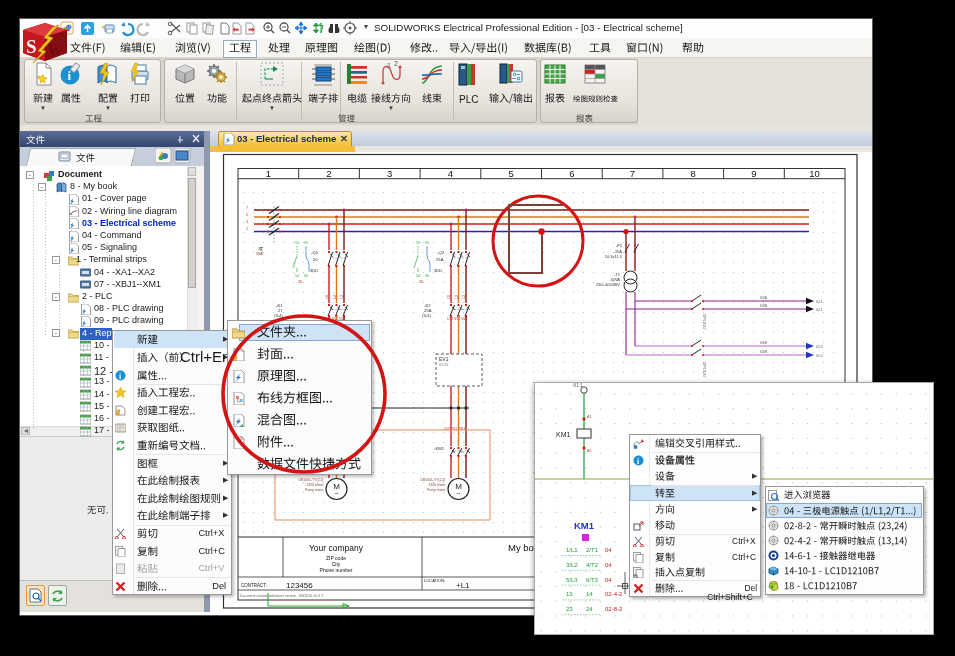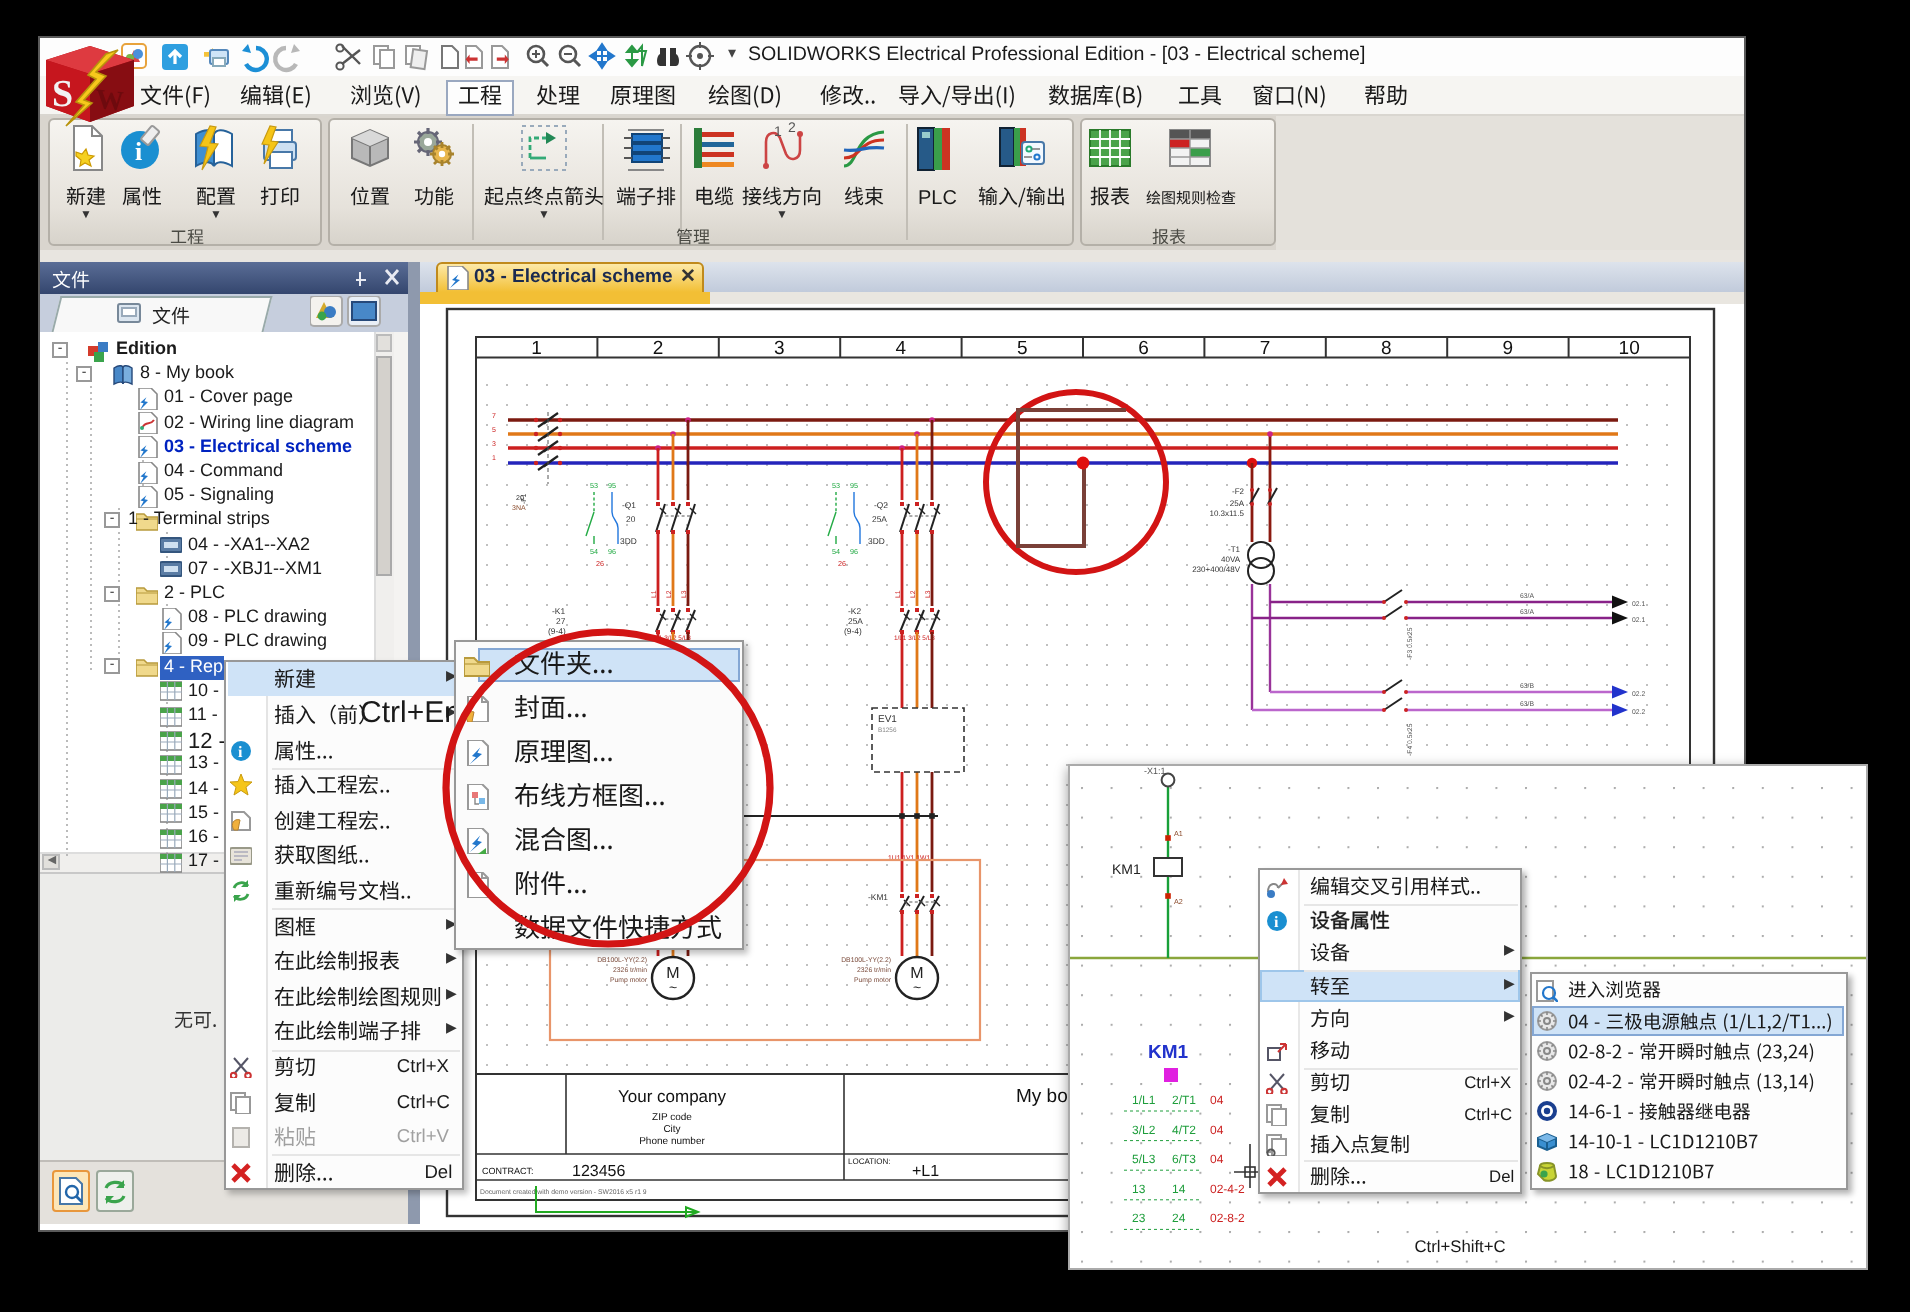--- a/index.html
+++ b/index.html
@@ -359,21 +359,21 @@
 <div style="position:absolute;left:71px;top:200px;width:1px;height:50px;background:repeating-linear-gradient(#bbb 0 1px,transparent 1px 3px)"></div>
 <div style="position:absolute;left:83px;top:266px;width:1px;height:24px;background:repeating-linear-gradient(#bbb 0 1px,transparent 1px 3px)"></div>
 <div style="position:absolute;left:83px;top:302px;width:1px;height:24px;background:repeating-linear-gradient(#bbb 0 1px,transparent 1px 3px)"></div>
 <div style="position:absolute;left:83px;top:339px;width:1px;height:91px;background:repeating-linear-gradient(#bbb 0 1px,transparent 1px 3px)"></div>
 <div style="position:absolute;left:26px;top:170.5px;width:8px;height:8px;background:#fff;border:1px solid #999;font-size:7px;line-height:6px;text-align:center;color:#333">-</div>
 <svg style="position:absolute;left:44px;top:169.5px" width="11" height="11" viewBox="0 0 11 11">
     <rect x="0" y="3" width="5" height="5" fill="#d43c2c"></rect>
     <rect x="5" y="1" width="5" height="5" fill="#3a7cc4"></rect>
     <rect x="3" y="6" width="5" height="5" fill="#3aa44c"></rect>
   </svg>
-<div class="t" style="left:58px;top:170px;font-size:9px;color:#1a1a1a;font-weight:bold">Edition</div>
+<div class="t" style="left:58px;top:170px;font-size:9px;color:#1a1a1a;font-weight:bold">Document</div>
 <div style="position:absolute;left:38px;top:182.7px;width:8px;height:8px;background:#fff;border:1px solid #999;font-size:7px;line-height:6px;text-align:center;color:#333">-</div>
 <svg style="position:absolute;left:56px;top:181.7px" width="11" height="11" viewBox="0 0 11 11">
     <path d="M1 2 C4 0 5.5 1 5.5 2 V10 C5.5 9 4 8.5 1 10Z" fill="#4888c8" stroke="#26497a" stroke-width=".7"></path>
     <path d="M10 2 C7 0 5.5 1 5.5 2 V10 C5.5 9 7 8.5 10 10Z" fill="#79aede" stroke="#26497a" stroke-width=".7"></path>
   </svg>
 <div class="t" style="left:70px;top:182.2px;font-size:9px;color:#1a1a1a;font-weight:normal">8 - My book</div>
 <svg style="position:absolute;left:68px;top:193.9px" width="11" height="11" viewBox="0 0 11 11">
     <path d="M1.5 0h6l3 3v8h-9z" fill="#fff" stroke="#888" stroke-width=".8"></path>
     <path d="M2 11 L6 7 l-1.8-.4 1-2 -3 2.6 1.6.4z" fill="#2277cc"></path>
   </svg>
@@ -397,21 +397,21 @@
 <svg style="position:absolute;left:68px;top:242.7px" width="11" height="11" viewBox="0 0 11 11">
     <path d="M1.5 0h6l3 3v8h-9z" fill="#fff" stroke="#888" stroke-width=".8"></path>
     <path d="M2 11 L6 7 l-1.8-.4 1-2 -3 2.6 1.6.4z" fill="#2277cc"></path>
   </svg>
 <div class="t" style="left:82px;top:243.2px;font-size:9px;color:#1a1a1a;font-weight:normal">05 - Signaling</div>
 <div style="position:absolute;left:52px;top:255.9px;width:8px;height:8px;background:#fff;border:1px solid #999;font-size:7px;line-height:6px;text-align:center;color:#333">-</div>
 <svg style="position:absolute;left:68px;top:254.9px" width="11" height="11" viewBox="0 0 11 11">
     <path d="M0 2h4l1.5 1.5H11V10H0z" fill="#f0d98c" stroke="#b89a3c" stroke-width=".8"></path>
     <path d="M0 4.5h11" stroke="#b89a3c" stroke-width=".5"></path>
   </svg>
-<div class="t" style="left:64px;top:255.4px;font-size:9px;color:#1a1a1a;font-weight:normal">1 - Terminal strips</div>
+<div class="t" style="left:76px;top:255.4px;font-size:9px;color:#1a1a1a;font-weight:normal">1 - Terminal strips</div>
 <svg style="position:absolute;left:80px;top:267.1px" width="11" height="11" viewBox="0 0 11 11">
     <rect x="0" y="2" width="11" height="7" rx="1" fill="#5a7ca4" stroke="#34567e"></rect>
     <rect x="2" y="4" width="7" height="3" fill="#cfe0f0"></rect>
   </svg>
 <div class="t" style="left:94px;top:267.6px;font-size:9px;color:#1a1a1a;font-weight:normal">04 - -XA1--XA2</div>
 <svg style="position:absolute;left:80px;top:279.3px" width="11" height="11" viewBox="0 0 11 11">
     <rect x="0" y="2" width="11" height="7" rx="1" fill="#5a7ca4" stroke="#34567e"></rect>
     <rect x="2" y="4" width="7" height="3" fill="#cfe0f0"></rect>
   </svg>
 <div class="t" style="left:94px;top:279.8px;font-size:9px;color:#1a1a1a;font-weight:normal">07 - -XBJ1--XM1</div>
@@ -1012,21 +1012,21 @@
 <svg style="position:absolute;left:633px;top:552px;width:11px;height:11px" viewBox="0 0 11 11">
     <rect x="0.5" y="0.5" width="7" height="8.5" fill="#fff" stroke="#999"></rect>
     <rect x="3" y="2.5" width="7" height="8.5" fill="#fff" stroke="#999"></rect>
   </svg>
 <div class="t" style="left:732.1px;top:552.6px;font-size:8.4px;color:#1a1a1a;">Ctrl+C</div>
 <svg style="position:absolute;left:633px;top:567px;width:11px;height:11px" viewBox="0 0 11 11">
     <rect x="0.5" y="0.5" width="7" height="8.5" fill="#fff" stroke="#999"></rect>
     <rect x="3" y="2.5" width="7" height="8.5" fill="#fff" stroke="#999"></rect>
     <circle cx="2.5" cy="9.5" r="1.8" fill="none" stroke="#555"></circle>
   </svg>
-<div class="t" style="left:707.2px;top:593px;font-size:8.4px;color:#1a1a1a;margin-top:26px;">Ctrl+Shift+C</div>
+<div class="t" style="left:707.2px;top:593px;font-size:8.4px;color:#1a1a1a;">Ctrl+Shift+C</div>
 <svg style="position:absolute;left:633px;top:583px;width:11px;height:11px" viewBox="0 0 11 11">
     <path d="M1.5 1.5 L9.5 9.5 M9.5 1.5 L1.5 9.5" stroke="#d42222" stroke-width="2.4"></path>
   </svg>
 <div class="t" style="left:744.55px;top:583.6px;font-size:8.4px;color:#1a1a1a;">Del</div>
 <div style="position:absolute;left:652px;top:452.3px;width:107px;height:1px;background:#e6e6e6"></div>
 <div style="position:absolute;left:652px;top:484.5px;width:107px;height:1px;background:#e6e6e6"></div>
 <div style="position:absolute;left:652px;top:533.6px;width:107px;height:1px;background:#e6e6e6"></div>
 <div style="position:absolute;left:652px;top:580.3px;width:107px;height:1px;background:#e6e6e6"></div>
 <div style="position:absolute;left:765px;top:486px;width:159px;height:109px;background:#fdfdfd;border:1px solid #989898;box-shadow:2px 2px 3px rgba(0,0,0,.3)"></div>
 <svg style="position:absolute;left:768px;top:489.5px;width:11px;height:11px" viewBox="0 0 11 11">

